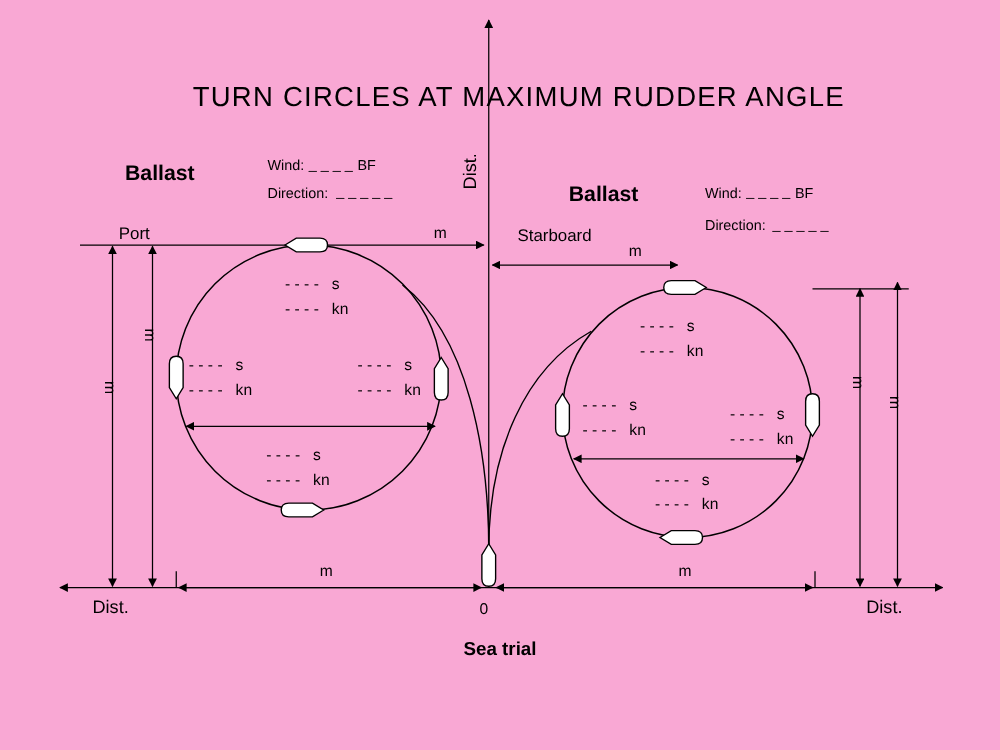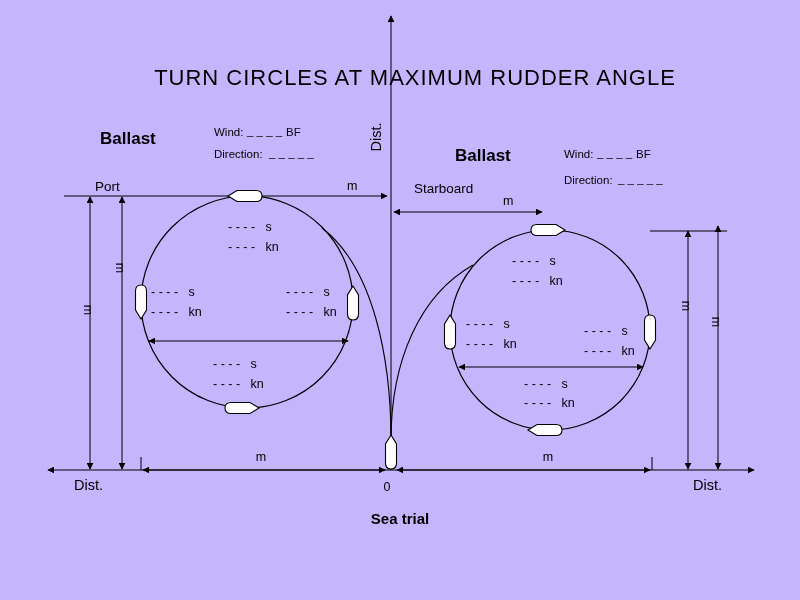--- a/index.html
+++ b/index.html
@@ -1,16 +1,16 @@
 <!DOCTYPE html>
 <html><head>
 <meta charset="utf-8">
 <style>
   html,body{margin:0;padding:0;background:#ffffff;}
-  .stage{position:relative;width:800px;height:600px;background:#c4b5fd;overflow:hidden;}
+  .stage{position:relative;width:800px;height:600px;background:#f9a8d4;overflow:hidden;}
   svg{display:block;}
   svg text{font-family:"Liberation Sans","DejaVu Sans",sans-serif;fill:#000;}
   .ln{stroke:#000;stroke-width:1;fill:none;}
   .crv{stroke:#000;stroke-width:1.1;fill:none;}
   .circle{stroke:#000;stroke-width:1.2;fill:none;}
   .ship{fill:#ffffff;stroke:#000;stroke-width:1.1;}
   .fs22{font-size:22px;letter-spacing:1px;}
   .fs17{font-size:17px;font-weight:bold;}
   .fs15b{font-size:15px;font-weight:bold;}
   .fs14{font-size:14.5px;}

